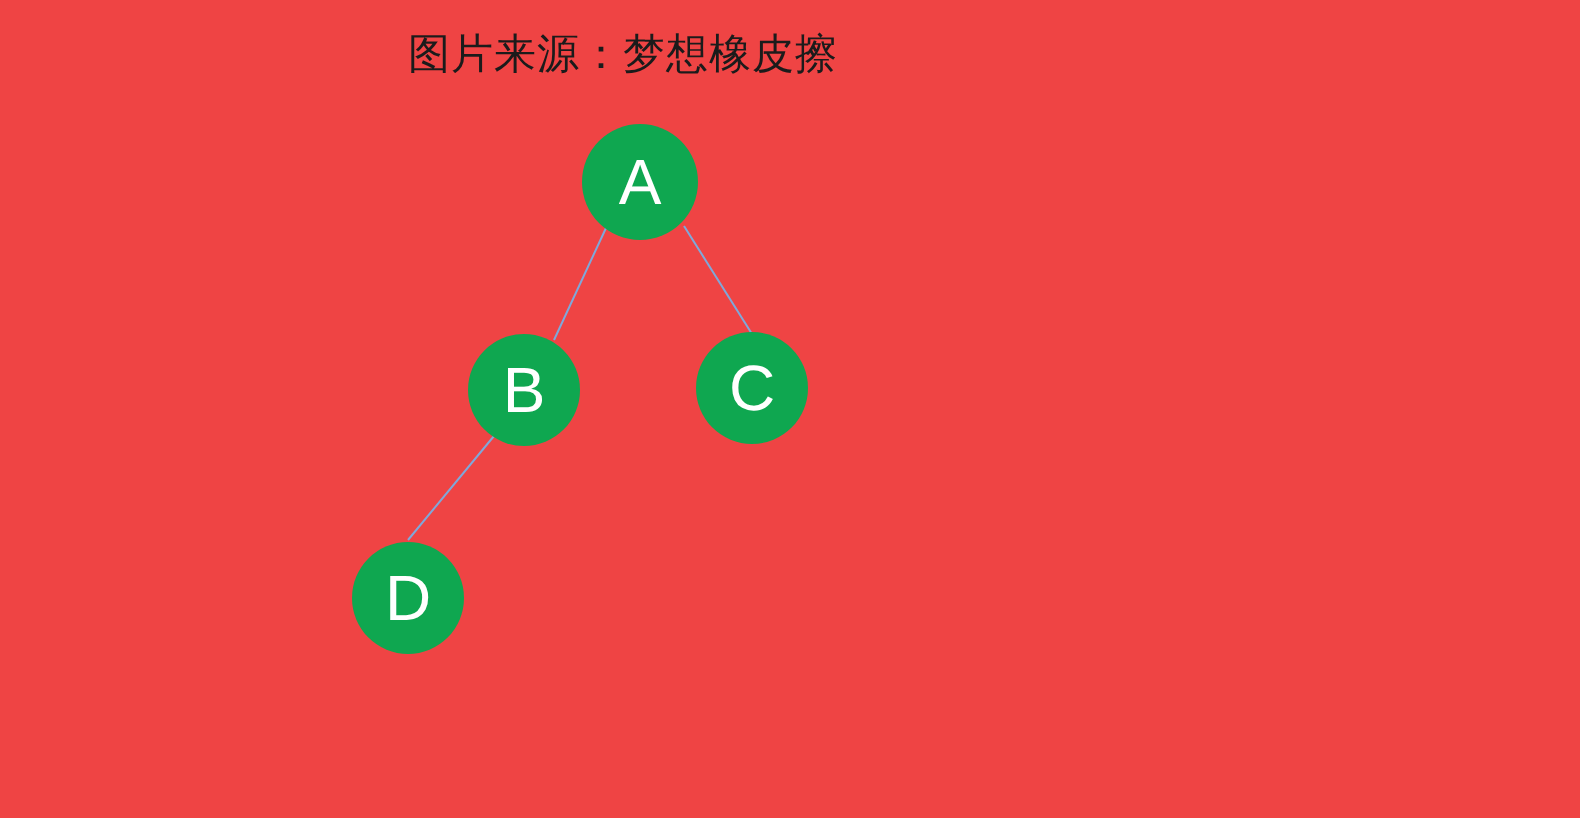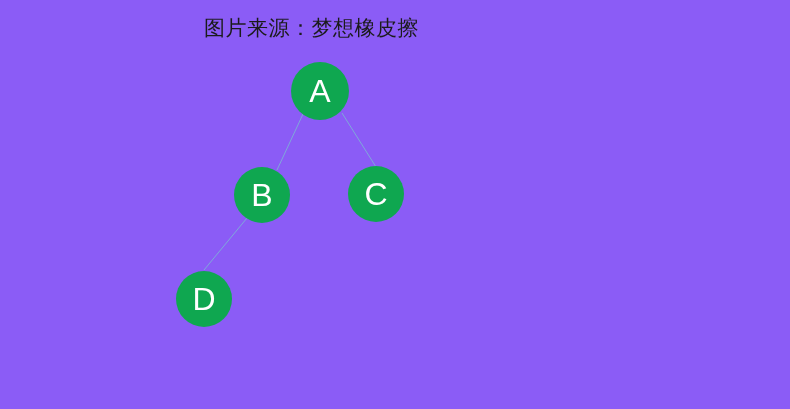--- a/index.html
+++ b/index.html
@@ -4,21 +4,21 @@
 <style>
   html, body {
     margin: 0;
     padding: 0;
     background: #ffffff;
   }
   .canvas {
     position: relative;
     width: 790px;
     height: 409px;
-    background: #8b5cf6;
+    background: #ef4444;
     overflow: hidden;
     font-family: "Liberation Sans", "DejaVu Sans", sans-serif;
   }
   .caption {
     position: absolute;
     left: 204px;
     top: 16px;
     font-size: 21px;
     line-height: 24px;
     color: #1b1b1b;

